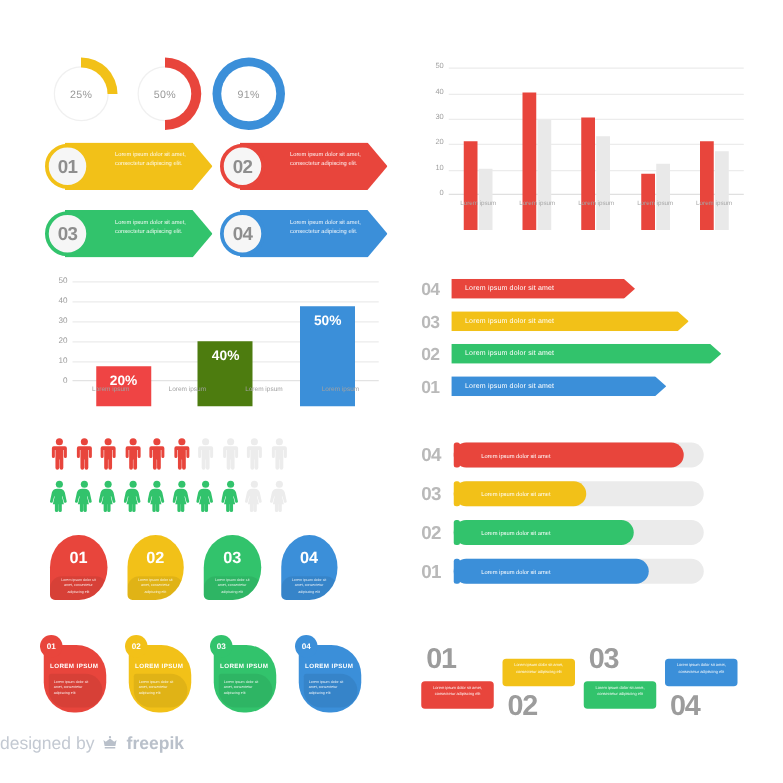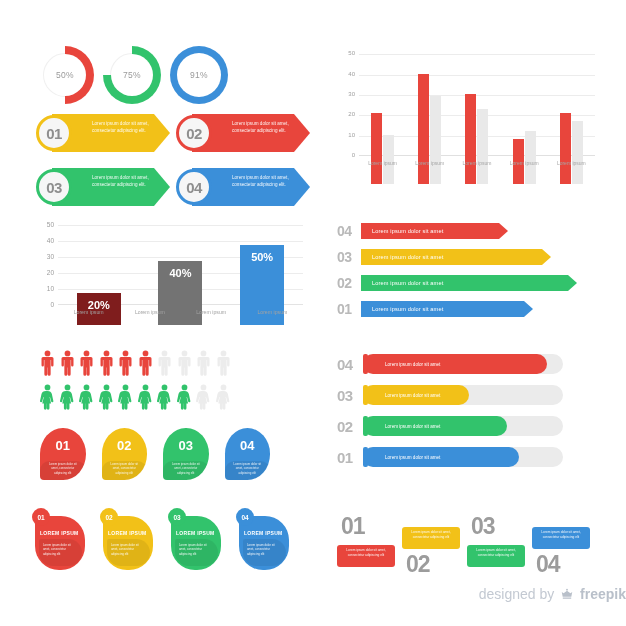--- a/index.html
+++ b/index.html
@@ -117,41 +117,41 @@
   .pg .ptxt { font-size:4.6px; color:#fff; }
 
   
   .zig { left:337px; top:505px; width:262px; height:80px; }
   .zg { position:absolute; }
   .zg .box { position:absolute; width:58px; height:22px; border-radius:3px; padding:3px 4px;
      font-size:3.2px; line-height:1.5; color:rgba(255,255,255,.92); text-align:center; }
   .zg .zn { position:absolute; font-size:23px; font-weight:bold; color:#9c9c9c; letter-spacing:-1px; }
 
   
-  .foot { left:0; right:0; top:586px; text-align:right; font-size:14px; color:#c3c9d2; }
+  .foot { left:0; right:0; top:586px; text-align:left; font-size:14px; color:#c3c9d2; }
   .foot .fb { font-weight:bold; color:#b9c0ca; }
   .foot .crown { display:inline-block; vertical-align:-2px; margin:0 2px; }
 </style>
 </head>
 <body>
 
 <div class="canvas">
 
   <div class="abs donut-row" id="donutGroup">
+      <div class="donut d1">
+        <div class="ring-bg"></div>
+        <div class="arc" style="background:conic-gradient(#f2c118 0 25%, transparent 25% 100%)"></div>
+        <div class="hole"></div>
+        <div class="pct">25%</div>
+      </div>
       <div class="donut d2">
         <div class="ring-bg"></div>
         <div class="arc" style="background:conic-gradient(from 0deg, transparent 0 0%, #e8453c 0 50%, transparent 50% 100%)"></div>
         <div class="hole"></div>
         <div class="pct">50%</div>
-      </div>
-      <div class="donut d3">
-        <div class="ring-bg"></div>
-        <div class="arc" style="background:conic-gradient(#32c36c 0 75%, transparent 75% 100%)"></div>
-        <div class="hole"></div>
-        <div class="pct">75%</div>
       </div>
       <div class="donut d4">
         <div class="ring-bg"></div>
         <div class="arc" style="background:#3b8fd9"></div>
         <div class="hole"></div>
         <div class="pct">91%</div>
       </div>
     </div>
 
   <div class="abs arrows" id="arrowGroup">
@@ -193,24 +193,24 @@
         <div class="cc-yl" style="top: 12px; left: -26px;">40</div>
         <div class="cc-grid" style="top: 32px;"></div>
         <div class="cc-yl" style="top: 28px; left: -26px;">30</div>
         <div class="cc-grid" style="top: 48px;"></div>
         <div class="cc-yl" style="top: 44px; left: -26px;">20</div>
         <div class="cc-grid" style="top: 64px;"></div>
         <div class="cc-yl" style="top: 60px; left: -26px;">10</div>
         <div class="cc-yl" style="top: 76px; left: -26px;">0</div>
       </div>
     <div class="cc-bars" style="left:26px;right:4px;" id="ccBars">
-        <div class="cc-bar" style="height: 32px; background: #7f1d1d;">
+        <div class="cc-bar" style="height: 32px; background: #ef4444;">
           <span class="lbl">20%</span>
         </div>
-        <div class="cc-bar" style="height: 64px; background: #737373; text-decoration: underline;">
+        <div class="cc-bar" style="height: 52px; background: #4d7c0f; text-decoration: underline;">
           <span class="lbl">40%</span>
         </div>
         <div class="cc-bar" style="height: 80px; background: rgb(59, 143, 217);">
           <span class="lbl">50%</span>
         </div>
       </div>
     <div class="cc-xl" id="ccXl">
         <span>Lorem ipsum</span>
         <span>Lorem ipsum</span>
         <span>Lorem ipsum</span>

